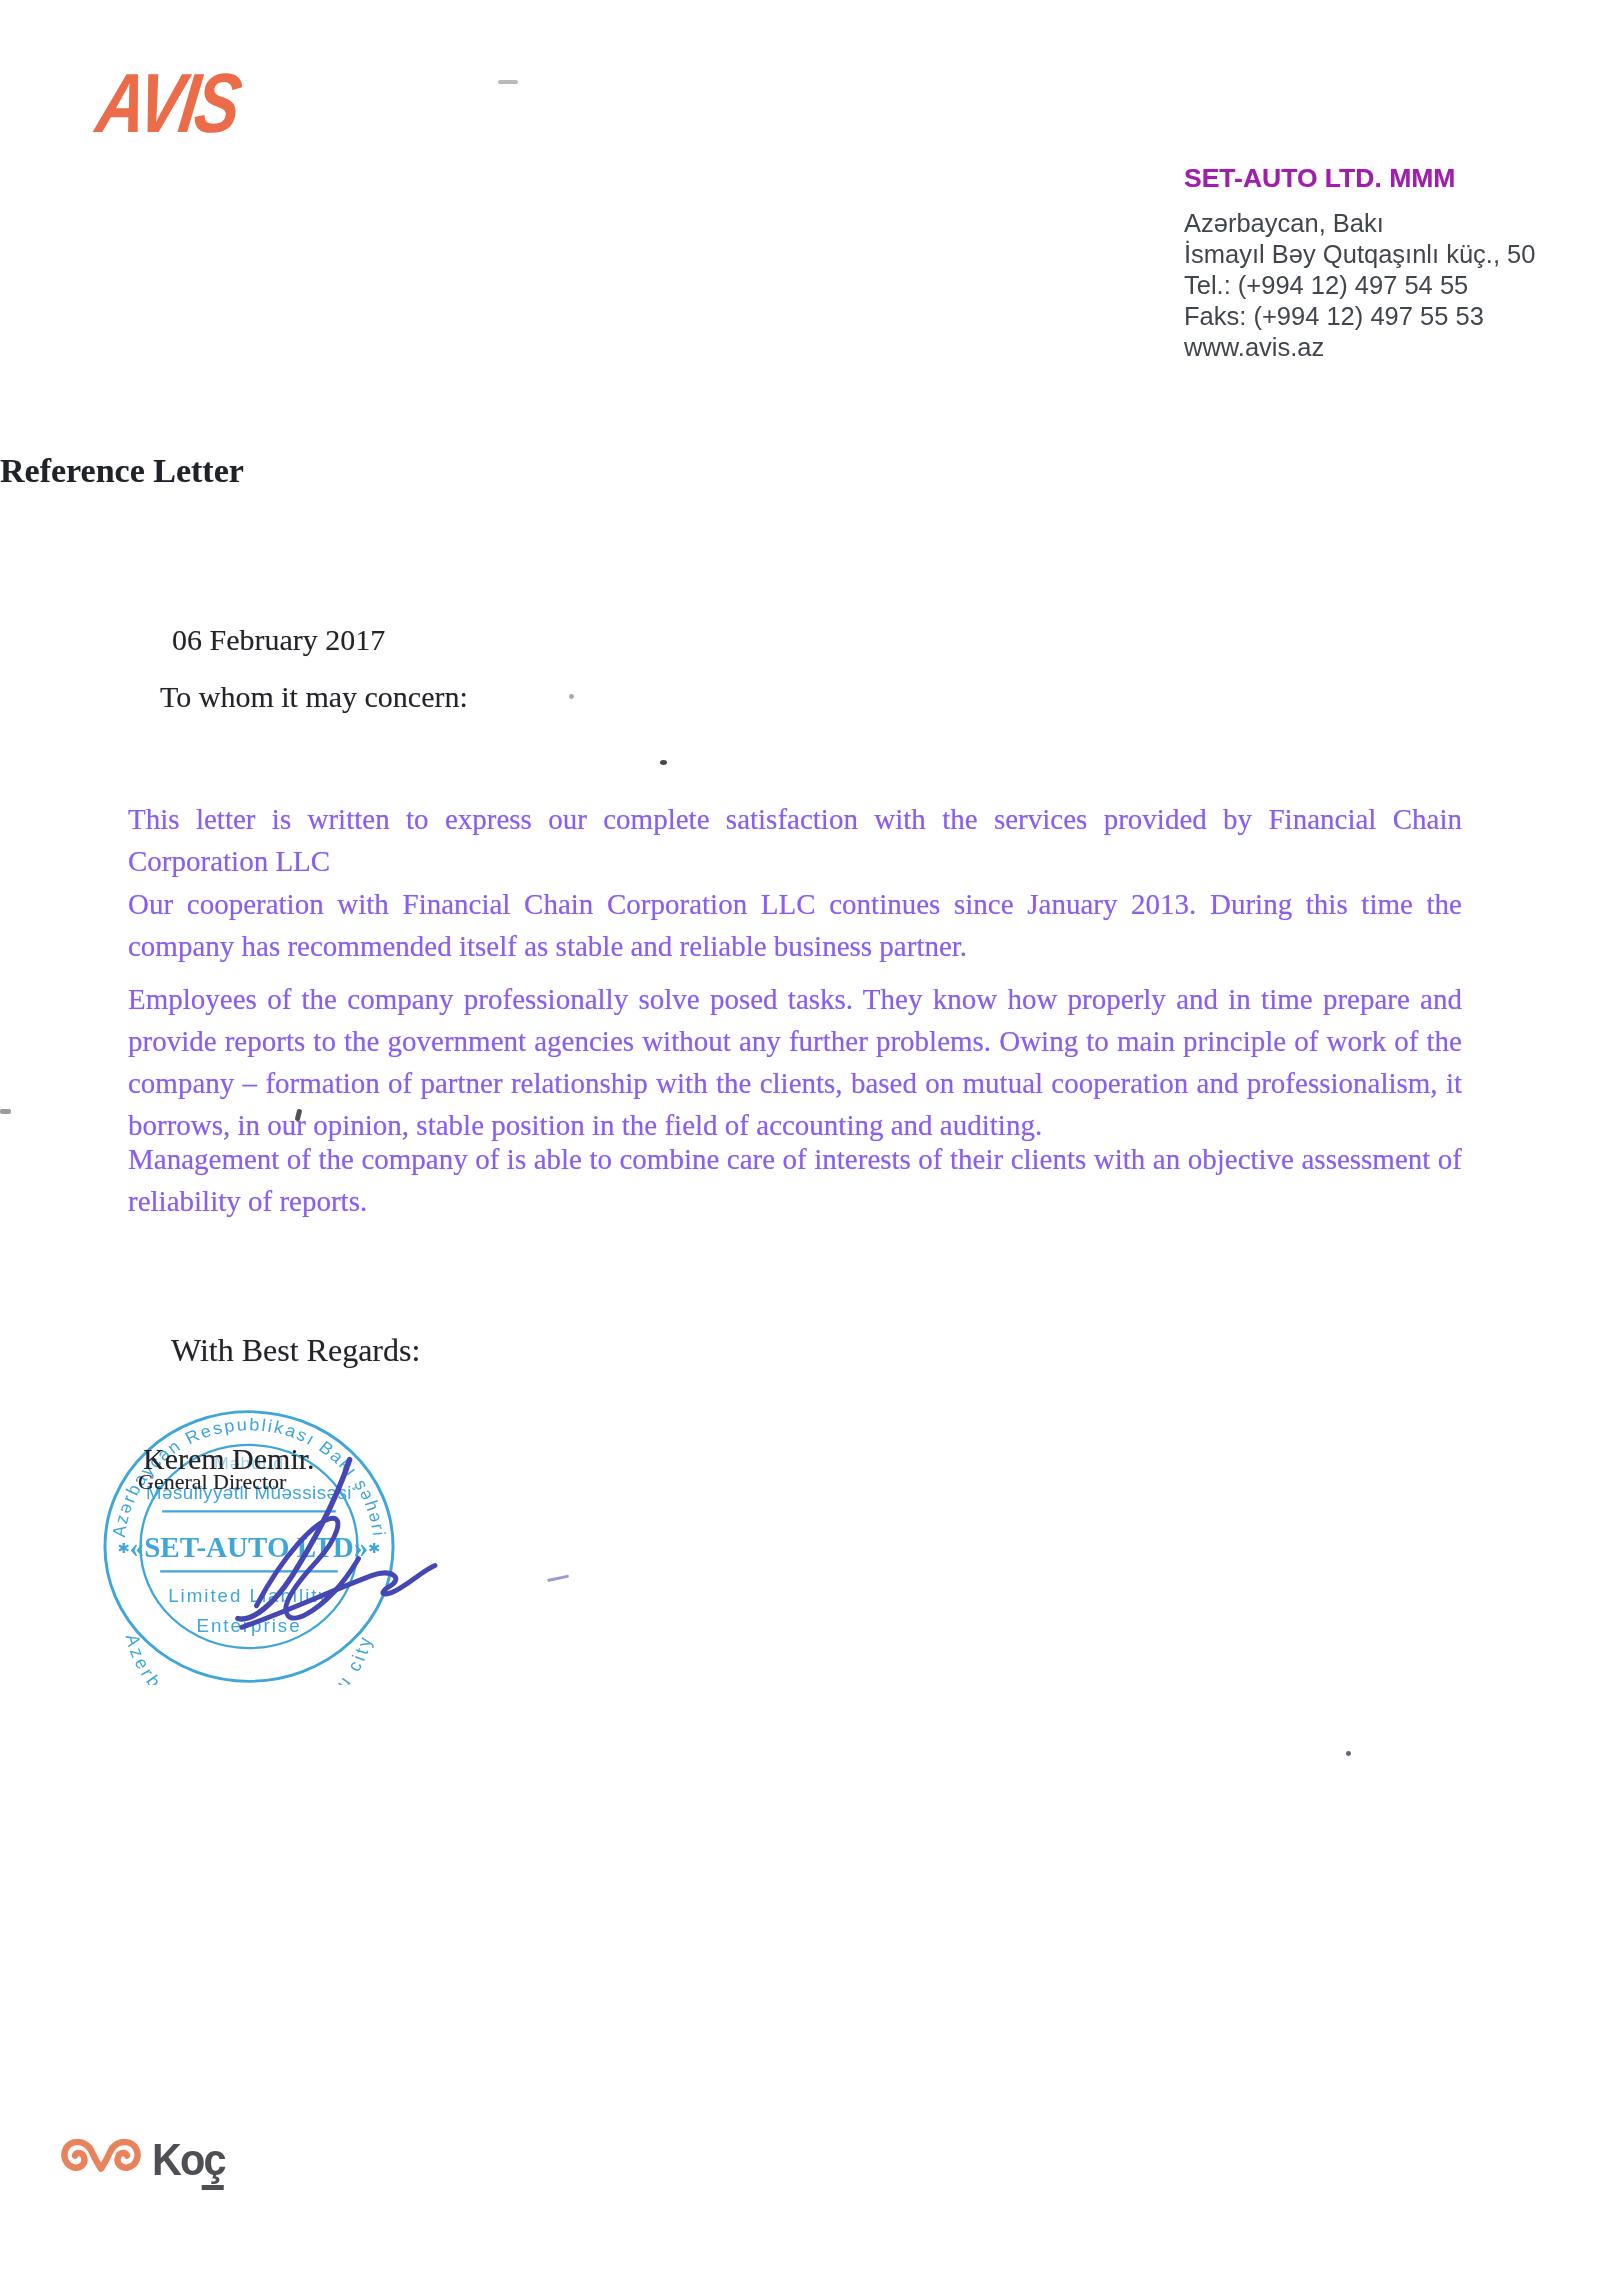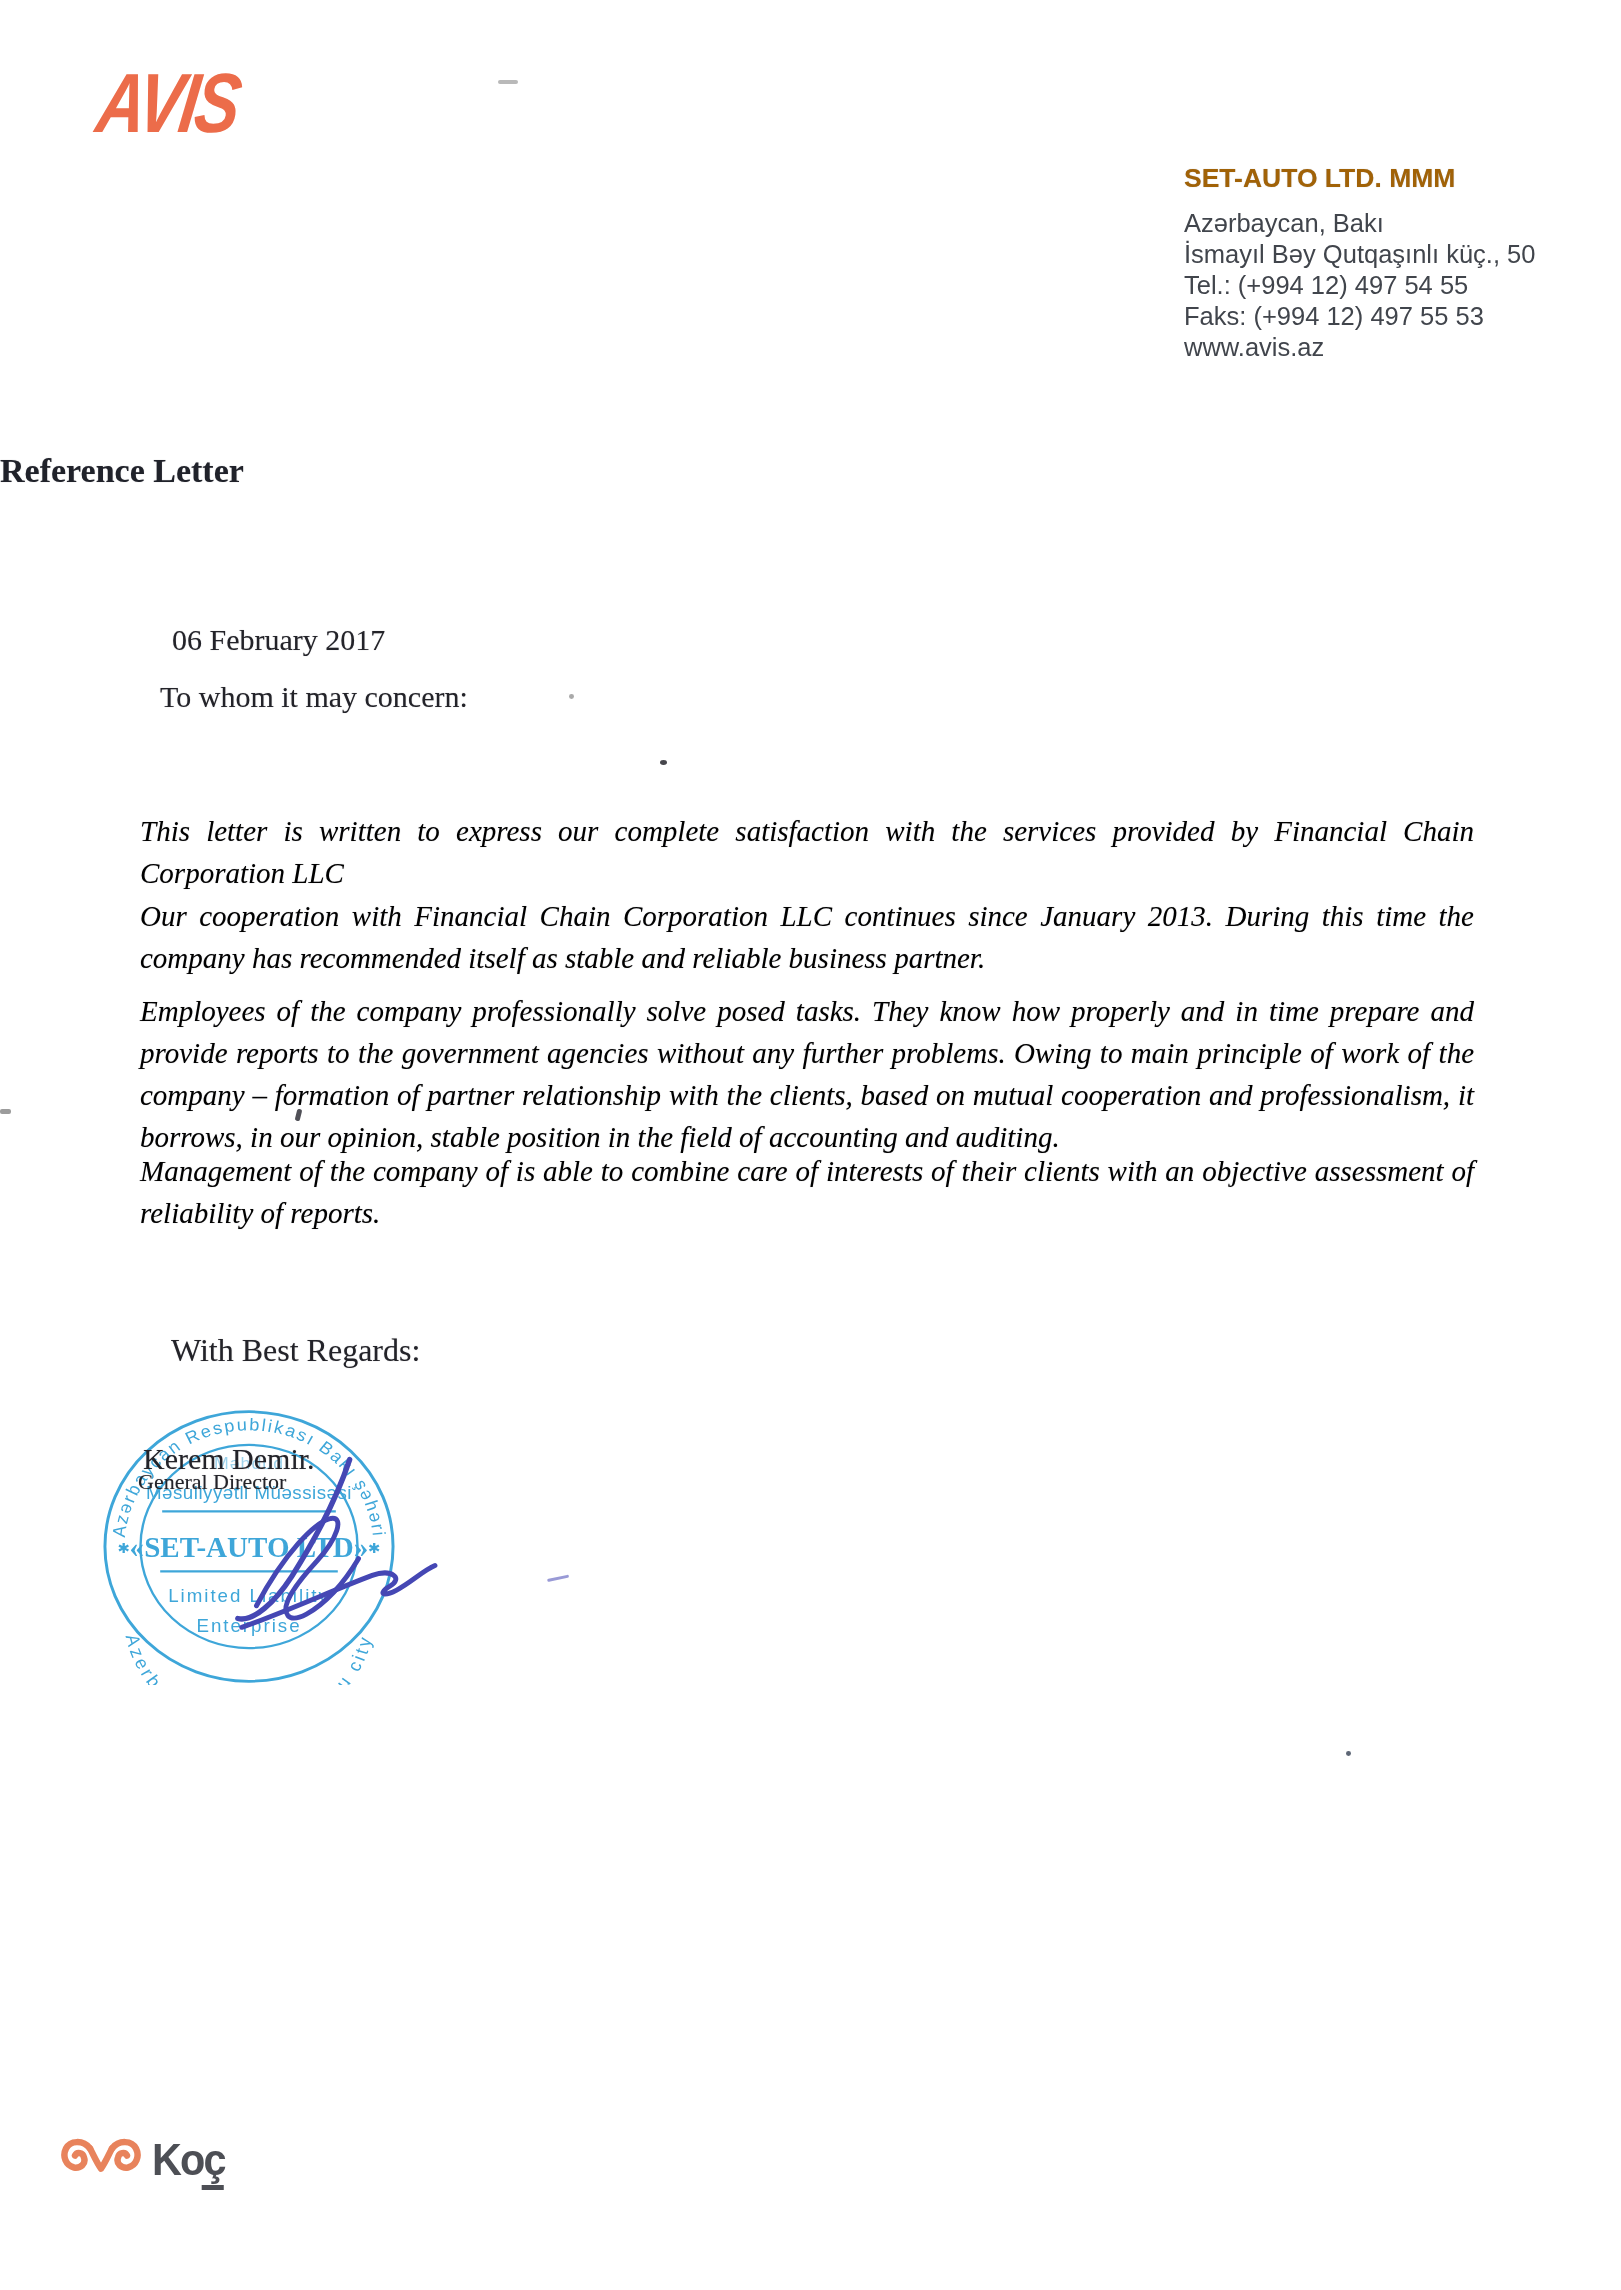--- a/index.html
+++ b/index.html
@@ -16,33 +16,33 @@
     font-size:84px;color:#ec6c4a;letter-spacing:-3.9px;
     transform:skewX(-8deg) scaleX(.8);transform-origin:left top;
   }
 
   
   .company-block{
     position:absolute;left:1184px;top:163px;
     font-family:"Liberation Sans",sans-serif;color:#41454c;
     font-size:25.5px;line-height:31px;
   }
-  .company-name{font-weight:bold;font-size:26.5px;color:#a16207;margin-bottom:13.7px;}
+  .company-name{font-weight:bold;font-size:26.5px;color:#a21caf;margin-bottom:13.7px;}
 
   .letter-title{
     position:absolute;left:0;top:452px;width:1566px;
     font-size:34px;font-weight:bold;color:#20222a;
   }
 
   .date-line{position:absolute;left:172px;top:623px;font-size:30px;}
   .salutation{position:absolute;left:160px;top:680px;font-size:30px;text-align:right;}
 
   .para{
-    position:absolute;left:124px;width:1334px;margin:16px;
-    font-size:29px;line-height:42px;text-align:justify;color:#000000;font-style:italic;
+    position:absolute;left:124px;width:1334px;margin:4px;
+    font-size:29px;line-height:42px;text-align:justify;color:#8b5cf6;
   }
   .para.p1{top:794px;}
   .para.p2{top:879px;}
   .para.p3{top:974px;}
   .para.p4{top:1134px;}
 
   .closing{position:absolute;left:138px;top:1332px;font-size:32px;z-index:5;margin-left:33px;}
   .signer-title{position:absolute;left:138px;top:1469px;font-size:22px;z-index:5;}
   .signer-name{position:absolute;left:143px;top:1442px;font-size:30px;z-index:5;}
 

